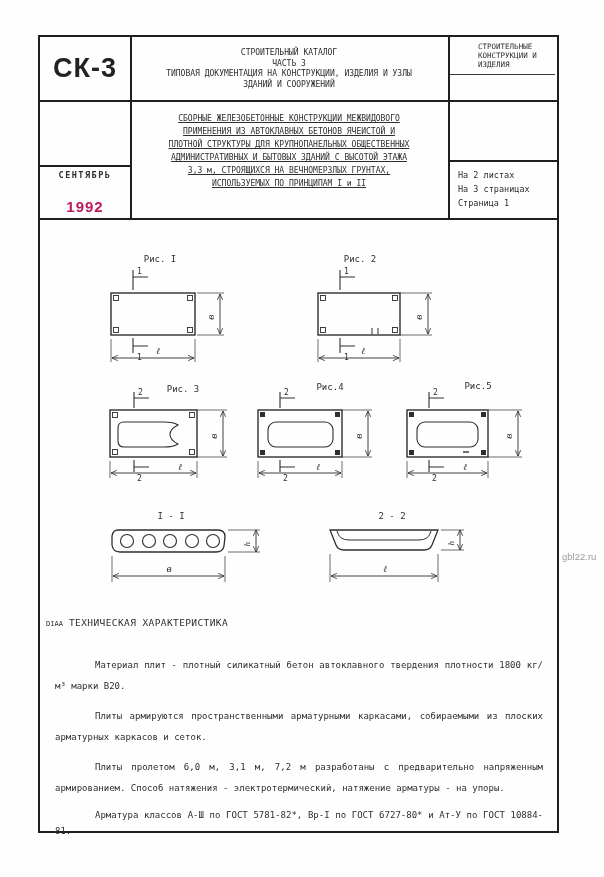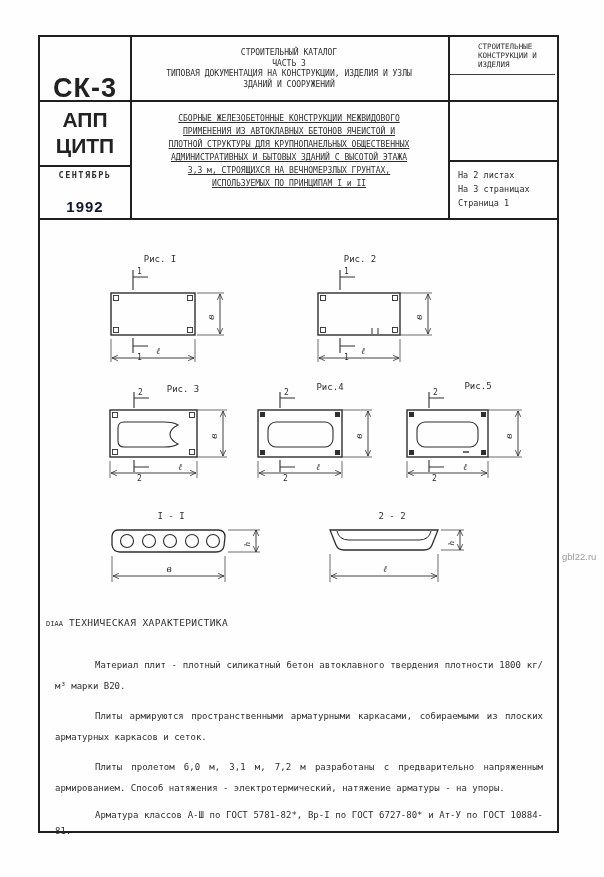--- a/index.html
+++ b/index.html
@@ -5,30 +5,30 @@
   html,body{margin:0;padding:0;background:#e9e9e9;}
   .page{position:relative;width:604px;height:877px;background:#fefefe;overflow:hidden;
         font-family:"DejaVu Sans Mono",monospace;color:#2e2e2e;}
   .frame{position:absolute;left:38px;top:35px;width:517px;height:794px;border:2px solid #1f1f1f;}
   .hl,.vl{position:absolute;background:#1f1f1f;}
   .hl{height:2px;} .vl{width:2px;}
   .hl.thin{height:1px;background:#3a3a3a;}
   .cell{position:absolute;box-sizing:border-box;}
   .ml{white-space:pre-line;}
   .code-cell{left:40px;top:37px;width:90px;height:63px;display:flex;align-items:center;justify-content:center;
-             font-family:"Liberation Sans",sans-serif;font-weight:bold;font-size:27px;letter-spacing:1px;color:#222;margin-top:20px;}
+             font-family:"Liberation Sans",sans-serif;font-weight:bold;font-size:27px;letter-spacing:1px;color:#222;}
   .catalog-cell{left:132px;top:37px;width:314px;height:63px;text-align:center;font-size:8px;line-height:10.5px;padding-top:11px;}
   .class-cell{left:450px;top:37px;width:105px;height:80px;font-size:7.5px;line-height:9px;padding:5px 0 0 6px;margin-left:22px;}
   .class-top{height:33px;}
   .series-block{padding-top:4px;font-size:8px;line-height:10px;}
   .org-cell{left:40px;top:102px;width:90px;height:61px;display:flex;align-items:center;justify-content:center;
             font-family:"Liberation Sans",sans-serif;font-weight:bold;font-size:21px;line-height:26px;text-align:center;color:#222;}
   .date-cell{left:40px;top:167px;width:90px;height:51px;display:flex;flex-direction:column;align-items:center;justify-content:center;gap:18px;}
   .month{font-size:8.5px;font-weight:bold;letter-spacing:1.5px;}
-  .year{font-family:"Liberation Sans",sans-serif;font-weight:bold;font-size:15px;letter-spacing:1px;color:#0f172a;}
+  .year{font-family:"Liberation Sans",sans-serif;font-weight:bold;font-size:15px;letter-spacing:1px;color:#be185d;}
   .subject-cell{left:132px;top:102px;width:314px;height:116px;text-align:center;font-size:8px;line-height:13px;padding-top:10px;text-decoration:underline;}
   .paging-cell{left:450px;top:162px;width:105px;height:56px;font-size:8.5px;line-height:14px;padding:6px 0 0 8px;}
   .figs{position:absolute;left:38px;top:220px;}
   .tech{position:absolute;left:46px;top:612px;width:506px;font-size:9px;line-height:21px;text-align:justify;}
   .tech-heading{font-size:9.5px;letter-spacing:.4px;margin:0 0 20px 0;text-align:left;}
   .tech-heading .prefix{font-size:7px;letter-spacing:0;}
   .tech p{margin:9px;text-indent:40px;}
   .tech p.tight{line-height:15.5px;}
   .tech p.bold{font-weight:bold;}
   .watermark{position:absolute;left:562px;top:551px;font-family:"Liberation Sans",sans-serif;
@@ -57,22 +57,20 @@
   <div class="cell code-cell">СК-3</div>
   <div class="cell catalog-cell ml">СТРОИТЕЛЬНЫЙ КАТАЛОГ
 ЧАСТЬ 3
 ТИПОВАЯ ДОКУМЕНТАЦИЯ НА КОНСТРУКЦИИ, ИЗДЕЛИЯ И УЗЛЫ
 ЗДАНИЙ И СООРУЖЕНИЙ</div>
   <div class="cell class-cell">
     <div class="class-top ml">СТРОИТЕЛЬНЫЕ
 КОНСТРУКЦИИ И
 ИЗДЕЛИЯ</div>
   </div>
-  <div class="cell org-cell ml">АПП
-ЦИТП</div>
   <div class="cell date-cell">
     <span class="month">СЕНТЯБРЬ</span>
     <span class="year">1992</span>
   </div>
   <div class="cell subject-cell ml">СБОРНЫЕ ЖЕЛЕЗОБЕТОННЫЕ КОНСТРУКЦИИ МЕЖВИДОВОГО
 ПРИМЕНЕНИЯ ИЗ АВТОКЛАВНЫХ БЕТОНОВ ЯЧЕИСТОЙ И
 ПЛОТНОЙ СТРУКТУРЫ ДЛЯ КРУПНОПАНЕЛЬНЫХ ОБЩЕСТВЕННЫХ
 АДМИНИСТРАТИВНЫХ И БЫТОВЫХ ЗДАНИЙ С ВЫСОТОЙ ЭТАЖА
 3,3 м, СТРОЯЩИХСЯ НА ВЕЧНОМЕРЗЛЫХ ГРУНТАХ,
 ИСПОЛЬЗУЕМЫХ ПО ПРИНЦИПАМ I и II</div>

